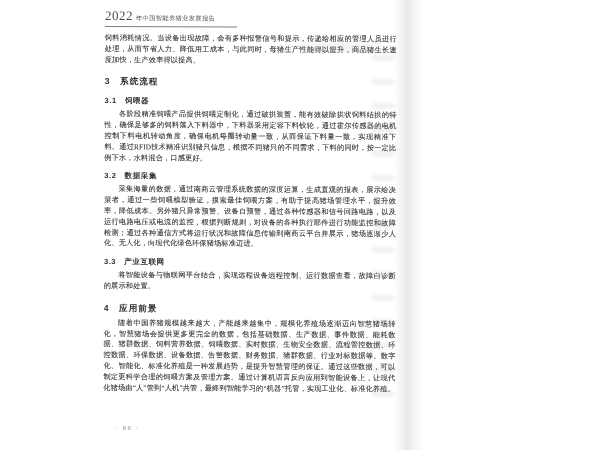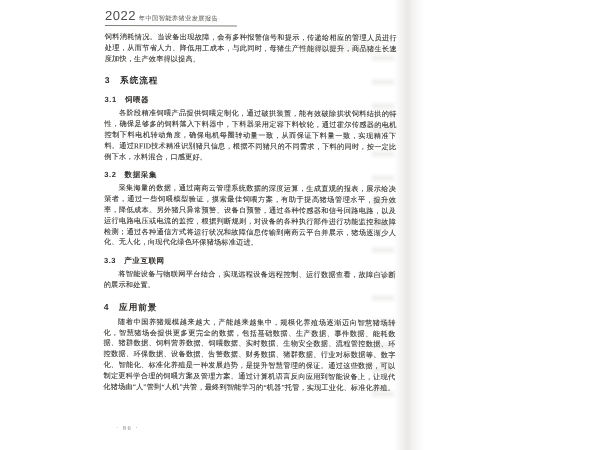--- a/index.html
+++ b/index.html
@@ -21,21 +21,21 @@
     transform: rotate(0.25deg);
     transform-origin: top left;
     color: #44423f;
   }
   .running-header {
     display: flex;
     align-items: baseline;
     white-space: nowrap;
   }
   .hdr-year {
-    font-family: Liberation Sans, sans-serif;
+    font-family: Liberation Serif, serif;
     font-size: 13px;
     letter-spacing: 0.5px;
     color: #4c4c4a;
   }
   .hdr-title {
     font-size: 6.3px;
     margin-left: 3px;
     color: #55534f;
     letter-spacing: 0.3px;
   }

